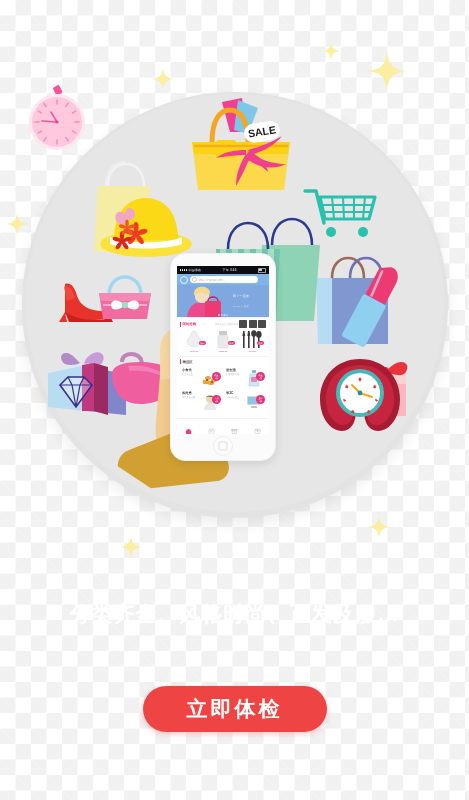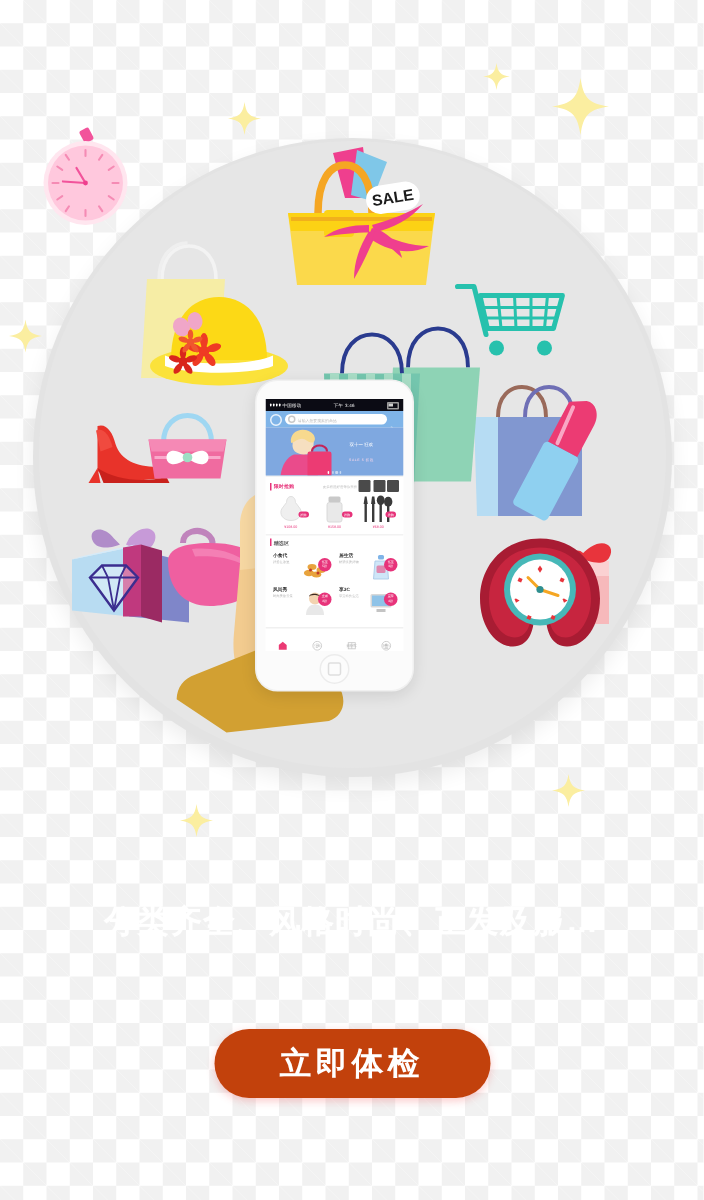--- a/index.html
+++ b/index.html
@@ -140,21 +140,21 @@
   .tagline{
     position:absolute;left:0;right:0;top:600px;
     text-align:center;color:#ffffff;
     font-size:21px;font-weight:bold;letter-spacing:1px;
     text-shadow:0 0 1px rgba(255,255,255,.6);
     white-space:nowrap;
   }
   .cta{
     position:absolute;left:50%;top:686px;transform:translateX(-50%);
     width:184px;height:46px;border-radius:23px;
-    background:#c2410c;border:none;cursor:pointer;
+    background:#ef4444;border:none;cursor:pointer;
     color:#fff;font-size:21px;font-weight:bold;letter-spacing:3px;
     font-family:"Liberation Sans","DejaVu Sans",sans-serif;
     box-shadow:0 2px 6px rgba(240,63,68,.28);
   }
 </style>
 </head>
 <body>
 
 <div class="stage">
 

